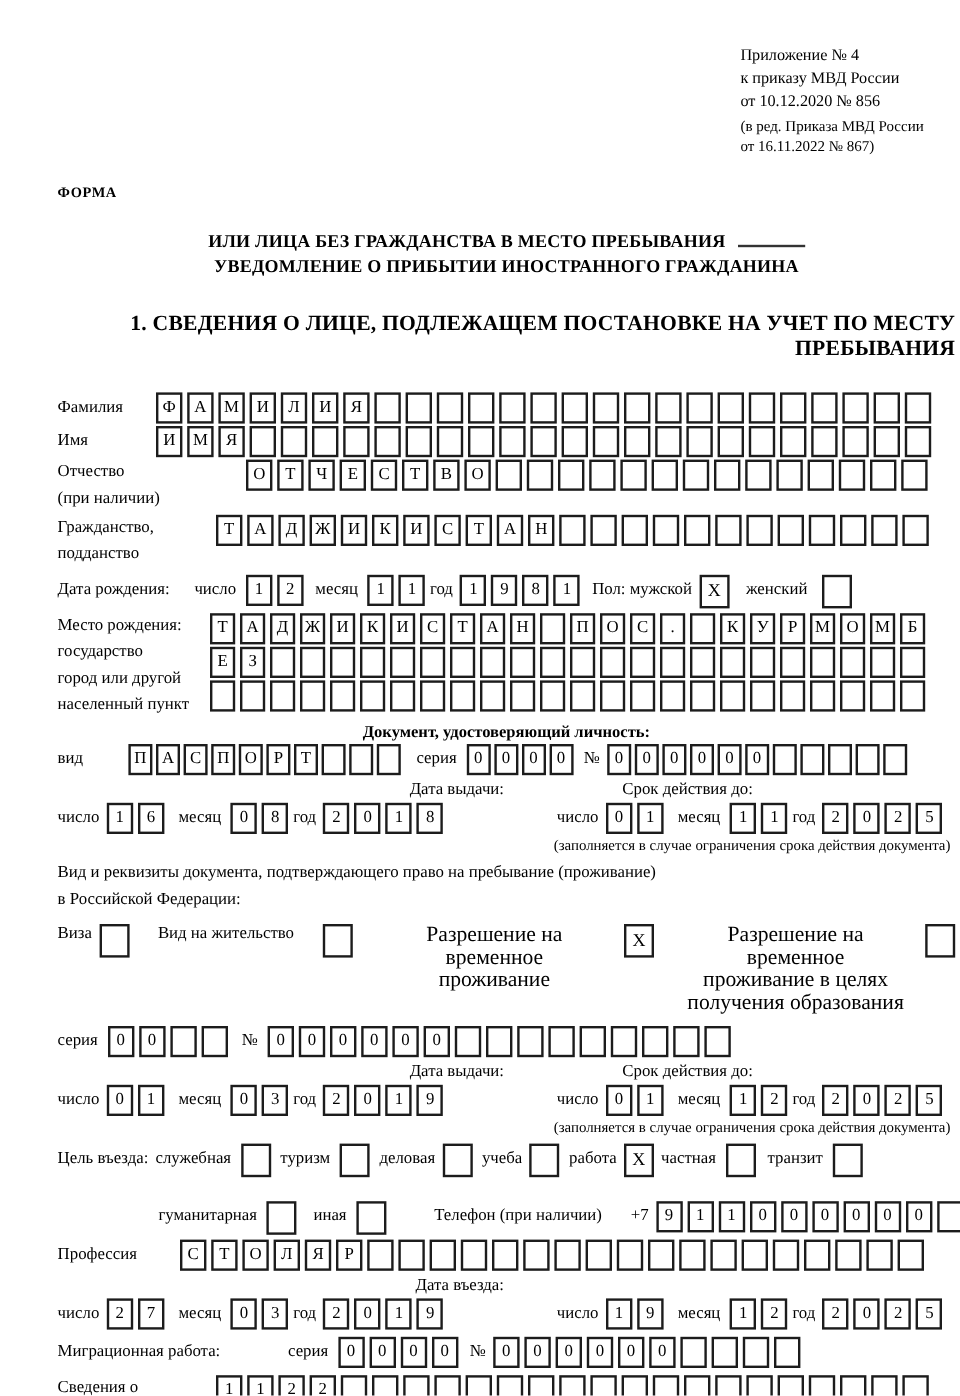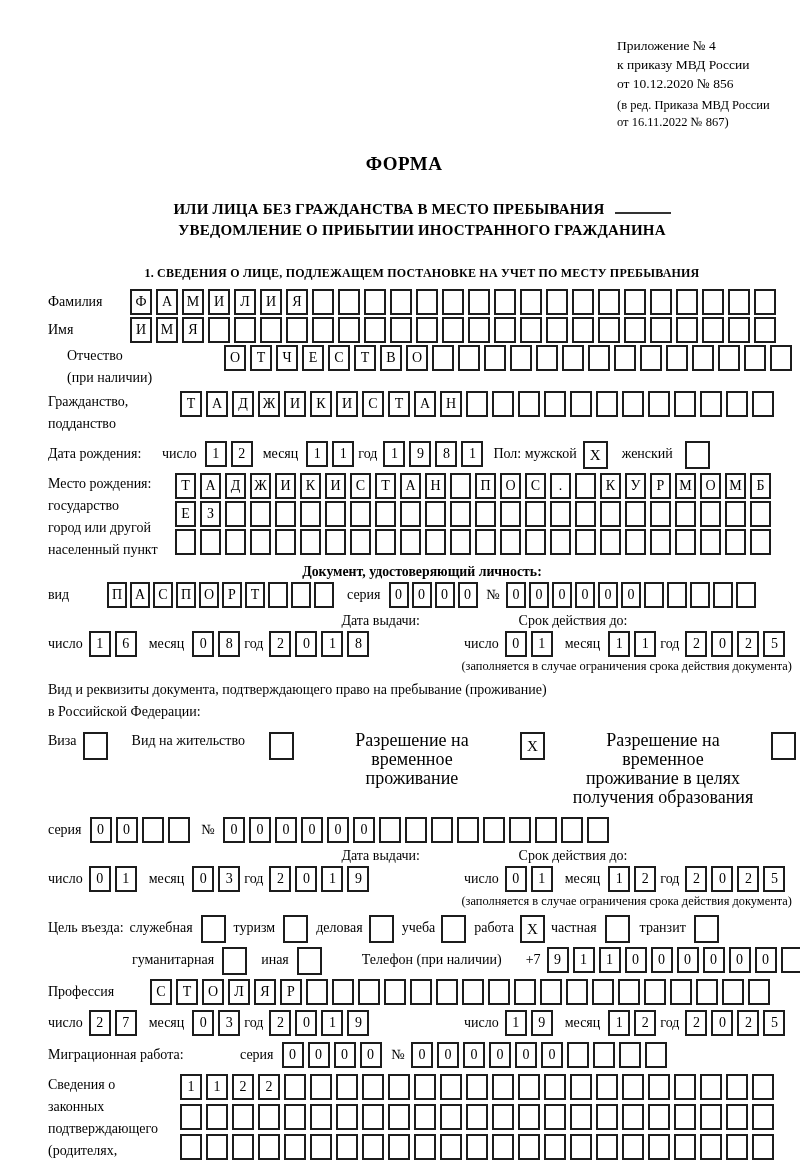--- a/index.html
+++ b/index.html
@@ -2,35 +2,35 @@
 <html><head>
 <meta charset="utf-8">
 <style>
   html,body{margin:0;padding:0;background:#ffffff;}
   body{width:800px;height:1163px;color:#000;font-family:"Liberation Serif","DejaVu Serif",serif;font-size:14px;overflow:hidden;}
   .page{box-sizing:border-box;width:800px;height:1163px;padding:36px 4px 0 48px;}
 
   
   .annex{margin-left:569px;width:220px;line-height:19px;font-size:13.5px;}
   .annex .small{font-size:12.5px;line-height:17px;margin-top:4px;}
-  .forma{margin-top:22px;margin-right:36px;text-align:center;font-weight:bold;font-size:19px;letter-spacing:.5px;}
+  .forma{margin-top:22px;margin-right:36px;text-align:left;font-weight:bold;font-size:12px;letter-spacing:.5px;}
 
   
   .title{margin-top:24px;text-align:center;font-weight:bold;font-size:15px;line-height:21px;letter-spacing:.2px;}
   .blank-line{display:inline-block;width:56px;border-bottom:2px solid #333;margin-left:10px;height:12px;}
-  .sec-head{margin-top:25px;text-align:center;font-weight:bold;font-size:12px;letter-spacing:.2px;}
+  .sec-head{margin-top:25px;text-align:right;font-weight:bold;font-size:18px;letter-spacing:.2px;}
 
   
   .row{display:flex;align-items:flex-start;margin-top:2px;}
   .lbl{flex:none;line-height:26px;}
   .stack{display:flex;flex-direction:column;}
   .center{text-align:center;}
 
   
-  .w82{width:82px;} .w157{width:157px;margin-left:19px;} .w132{width:132px;} .w127{width:127px;} .w102{width:102px;} .w59{width:59px;}
+  .w82{width:82px;} .w157{width:157px;} .w132{width:132px;} .w127{width:127px;} .w102{width:102px;} .w59{width:59px;}
 
   
   .cellrow{display:flex;flex:none;}
   .cell{flex:none;box-sizing:border-box;width:22px;height:26px;border:2px solid #1c1c1c;margin-right:4px;display:flex;align-items:center;justify-content:center;font-size:14px;background:#fff;}
   .p25 .cell{width:21px;}
   .tight .cell{width:20px;margin-right:3px;}
   .mt2{margin-top:2px;}
 
   
   .cbox{flex:none;box-sizing:border-box;width:25px;height:28px;border:2px solid #1c1c1c;display:flex;align-items:center;justify-content:center;font-size:15px;margin-top:0;background:#fff;}
@@ -70,21 +70,21 @@
   </div>
   <div class="forma">ФОРМА</div>
 
   <div class="title">
     <div><span>ИЛИ ЛИЦА БЕЗ ГРАЖДАНСТВА В МЕСТО ПРЕБЫВАНИЯ</span><span class="blank-line"></span></div>
     <div>УВЕДОМЛЕНИЕ О ПРИБЫТИИ ИНОСТРАННОГО ГРАЖДАНИНА</div>
   </div>
 
   <div class="sec-head">1. СВЕДЕНИЯ О ЛИЦЕ, ПОДЛЕЖАЩЕМ ПОСТАНОВКЕ НА УЧЕТ ПО МЕСТУ ПРЕБЫВАНИЯ</div>
 
-  <div class="row" style="margin-top:8px;">
+  <div class="row" style="margin-top:26px;">
     <span class="lbl w82">Фамилия</span>
     <span class="cellrow">
         <span class="cell">Ф</span>
         <span class="cell">А</span>
         <span class="cell">М</span>
         <span class="cell">И</span>
         <span class="cell">Л</span>
         <span class="cell">И</span>
         <span class="cell">Я</span>
         <span class="cell"></span>
@@ -507,21 +507,21 @@
     <span class="lbl ml8 mr6">учеба</span>
     <span class="cbox"></span>
     <span class="lbl ml8 mr6">работа</span>
     <span class="cbox">X</span>
     <span class="lbl ml6 mr8">частная</span>
     <span class="cbox"></span>
     <span class="lbl ml10 mr8">транзит</span>
     <span class="cbox"></span>
   </div>
 
-  <div class="row" style="margin-top:4px;">
+  <div class="row" style="margin-top:20px;">
     <span class="lbl mr8" style="margin-left:84px;">гуманитарная</span>
     <span class="cbox"></span>
     <span class="lbl ml14 mr8">иная</span>
     <span class="cbox"></span>
     <span class="lbl ml40">Телефон (при наличии)</span>
     <span class="lbl ml24 mr6">+7</span>
     <span class="cellrow">
         <span class="cell">9</span>
         <span class="cell">1</span>
         <span class="cell">1</span>
@@ -559,20 +559,21 @@
         <span class="cell"></span>
         <span class="cell"></span>
         <span class="cell"></span>
         <span class="cell"></span>
         <span class="cell"></span>
         <span class="cell"></span>
       </span>
   </div>
 
   <div class="dhead">
+    <span class="dh-left">Дата въезда:</span>
   </div>
   <div class="drow">
     <span class="dgroup dgl">
       <span class="lbl mr6">число</span>
       <span class="cellrow">
           <span class="cell">2</span>
           <span class="cell">7</span>
         </span>
       <span class="lbl ml8 mr8">месяц</span>
       <span class="cellrow">

